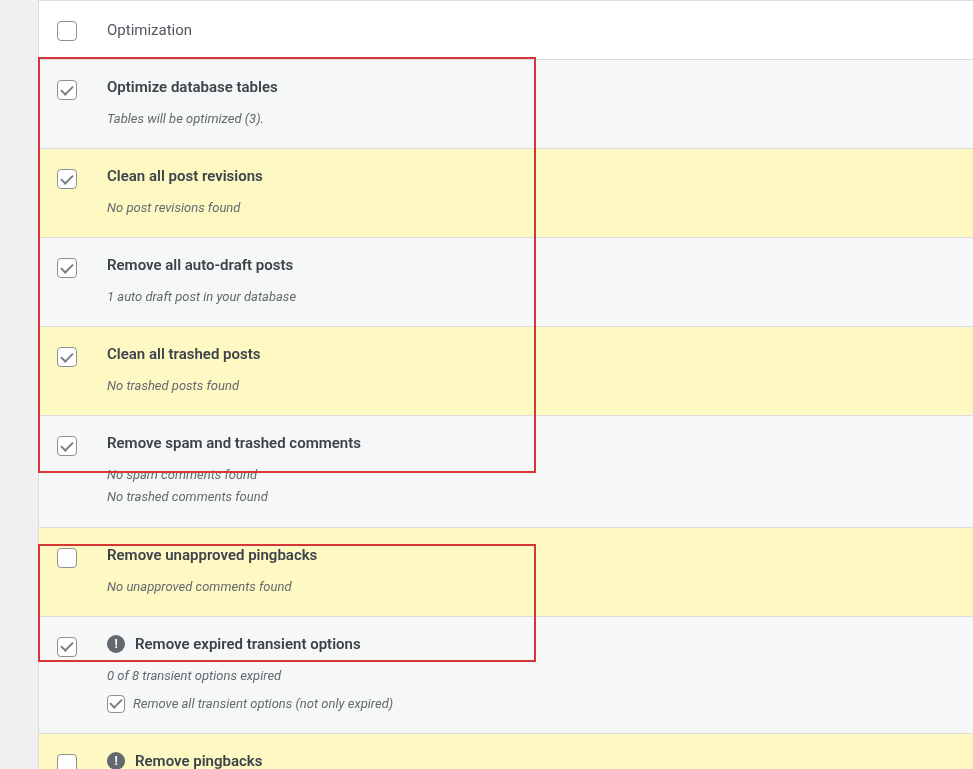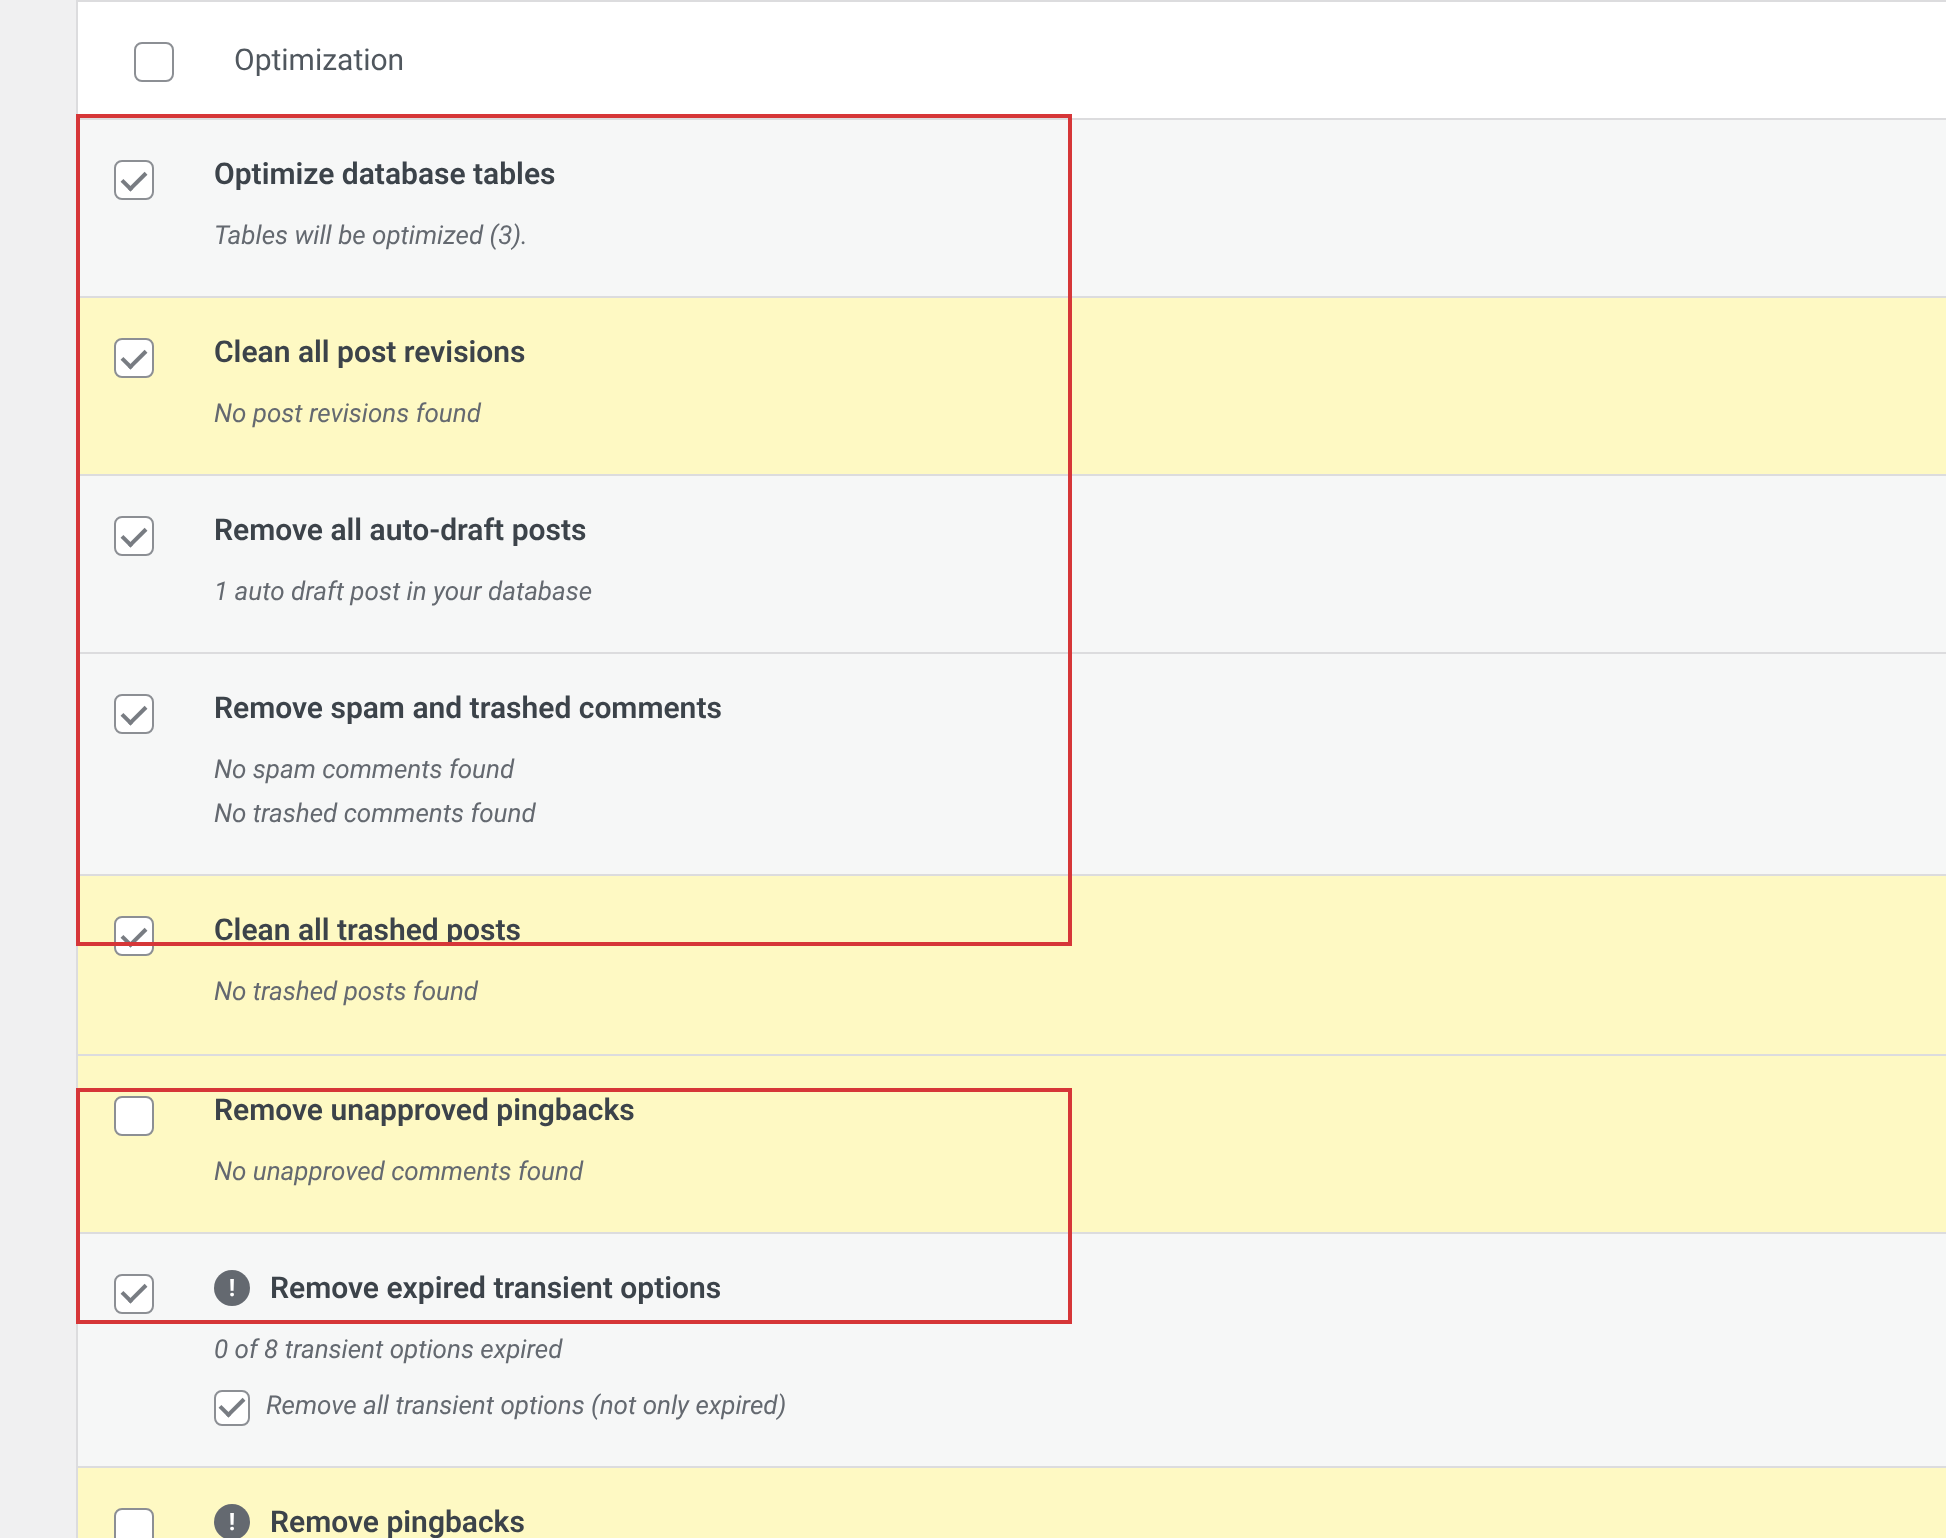--- a/index.html
+++ b/index.html
@@ -12,21 +12,21 @@
   }
   .container {
     margin-left: 38px;
     border-left: 1px solid #dcdcde;
     border-top: 1px solid #dcdcde;
     background: #fff;
   }
   .header-row {
     display: flex;
     align-items: center;
-    padding: 18px 0 18px 28px;
+    padding: 18px 0 18px 18px;
     border-bottom: 1px solid #dcdcde;
     background: #fff;
   }
   .row {
     display: flex;
     align-items: flex-start;
     padding: 18px 0 18px 18px;
     border-bottom: 1px solid #dcdcde;
   }
   .row.striped { background: #f6f7f7; }
@@ -164,46 +164,46 @@
     <div class="content-col">
       <div class="title">
           <span>Remove all auto-draft posts</span>
         </div>
       <div class="desc">
           <span class="desc-line">1 auto draft post in your database</span>
         </div>
     </div>
   </div>
 
+  <div class="row plain">
+    <div class="check-col">
+        <span class="checkbox checked"></span>
+      </div>
+    <div class="content-col">
+      <div class="title">
+          <span>Clean all trashed posts</span>
+        </div>
+      <div class="desc">
+          <span class="desc-line">No trashed posts found</span>
+        </div>
+    </div>
+  </div>
+
   <div class="row striped">
     <div class="check-col">
         <span class="checkbox checked"></span>
       </div>
     <div class="content-col">
       <div class="title">
           <span>Remove spam and trashed comments</span>
         </div>
       <div class="desc">
         <span class="desc-line">No spam comments found</span>
         <span class="desc-line">No trashed comments found</span>
       </div>
-    </div>
-  </div>
-
-  <div class="row plain">
-    <div class="check-col">
-        <span class="checkbox checked"></span>
-      </div>
-    <div class="content-col">
-      <div class="title">
-          <span>Clean all trashed posts</span>
-        </div>
-      <div class="desc">
-          <span class="desc-line">No trashed posts found</span>
-        </div>
     </div>
   </div>
 
   <div class="row plain">
     <div class="check-col">
         <span class="checkbox"></span>
       </div>
     <div class="content-col">
       <div class="title">
           <span>Remove unapproved pingbacks</span>

